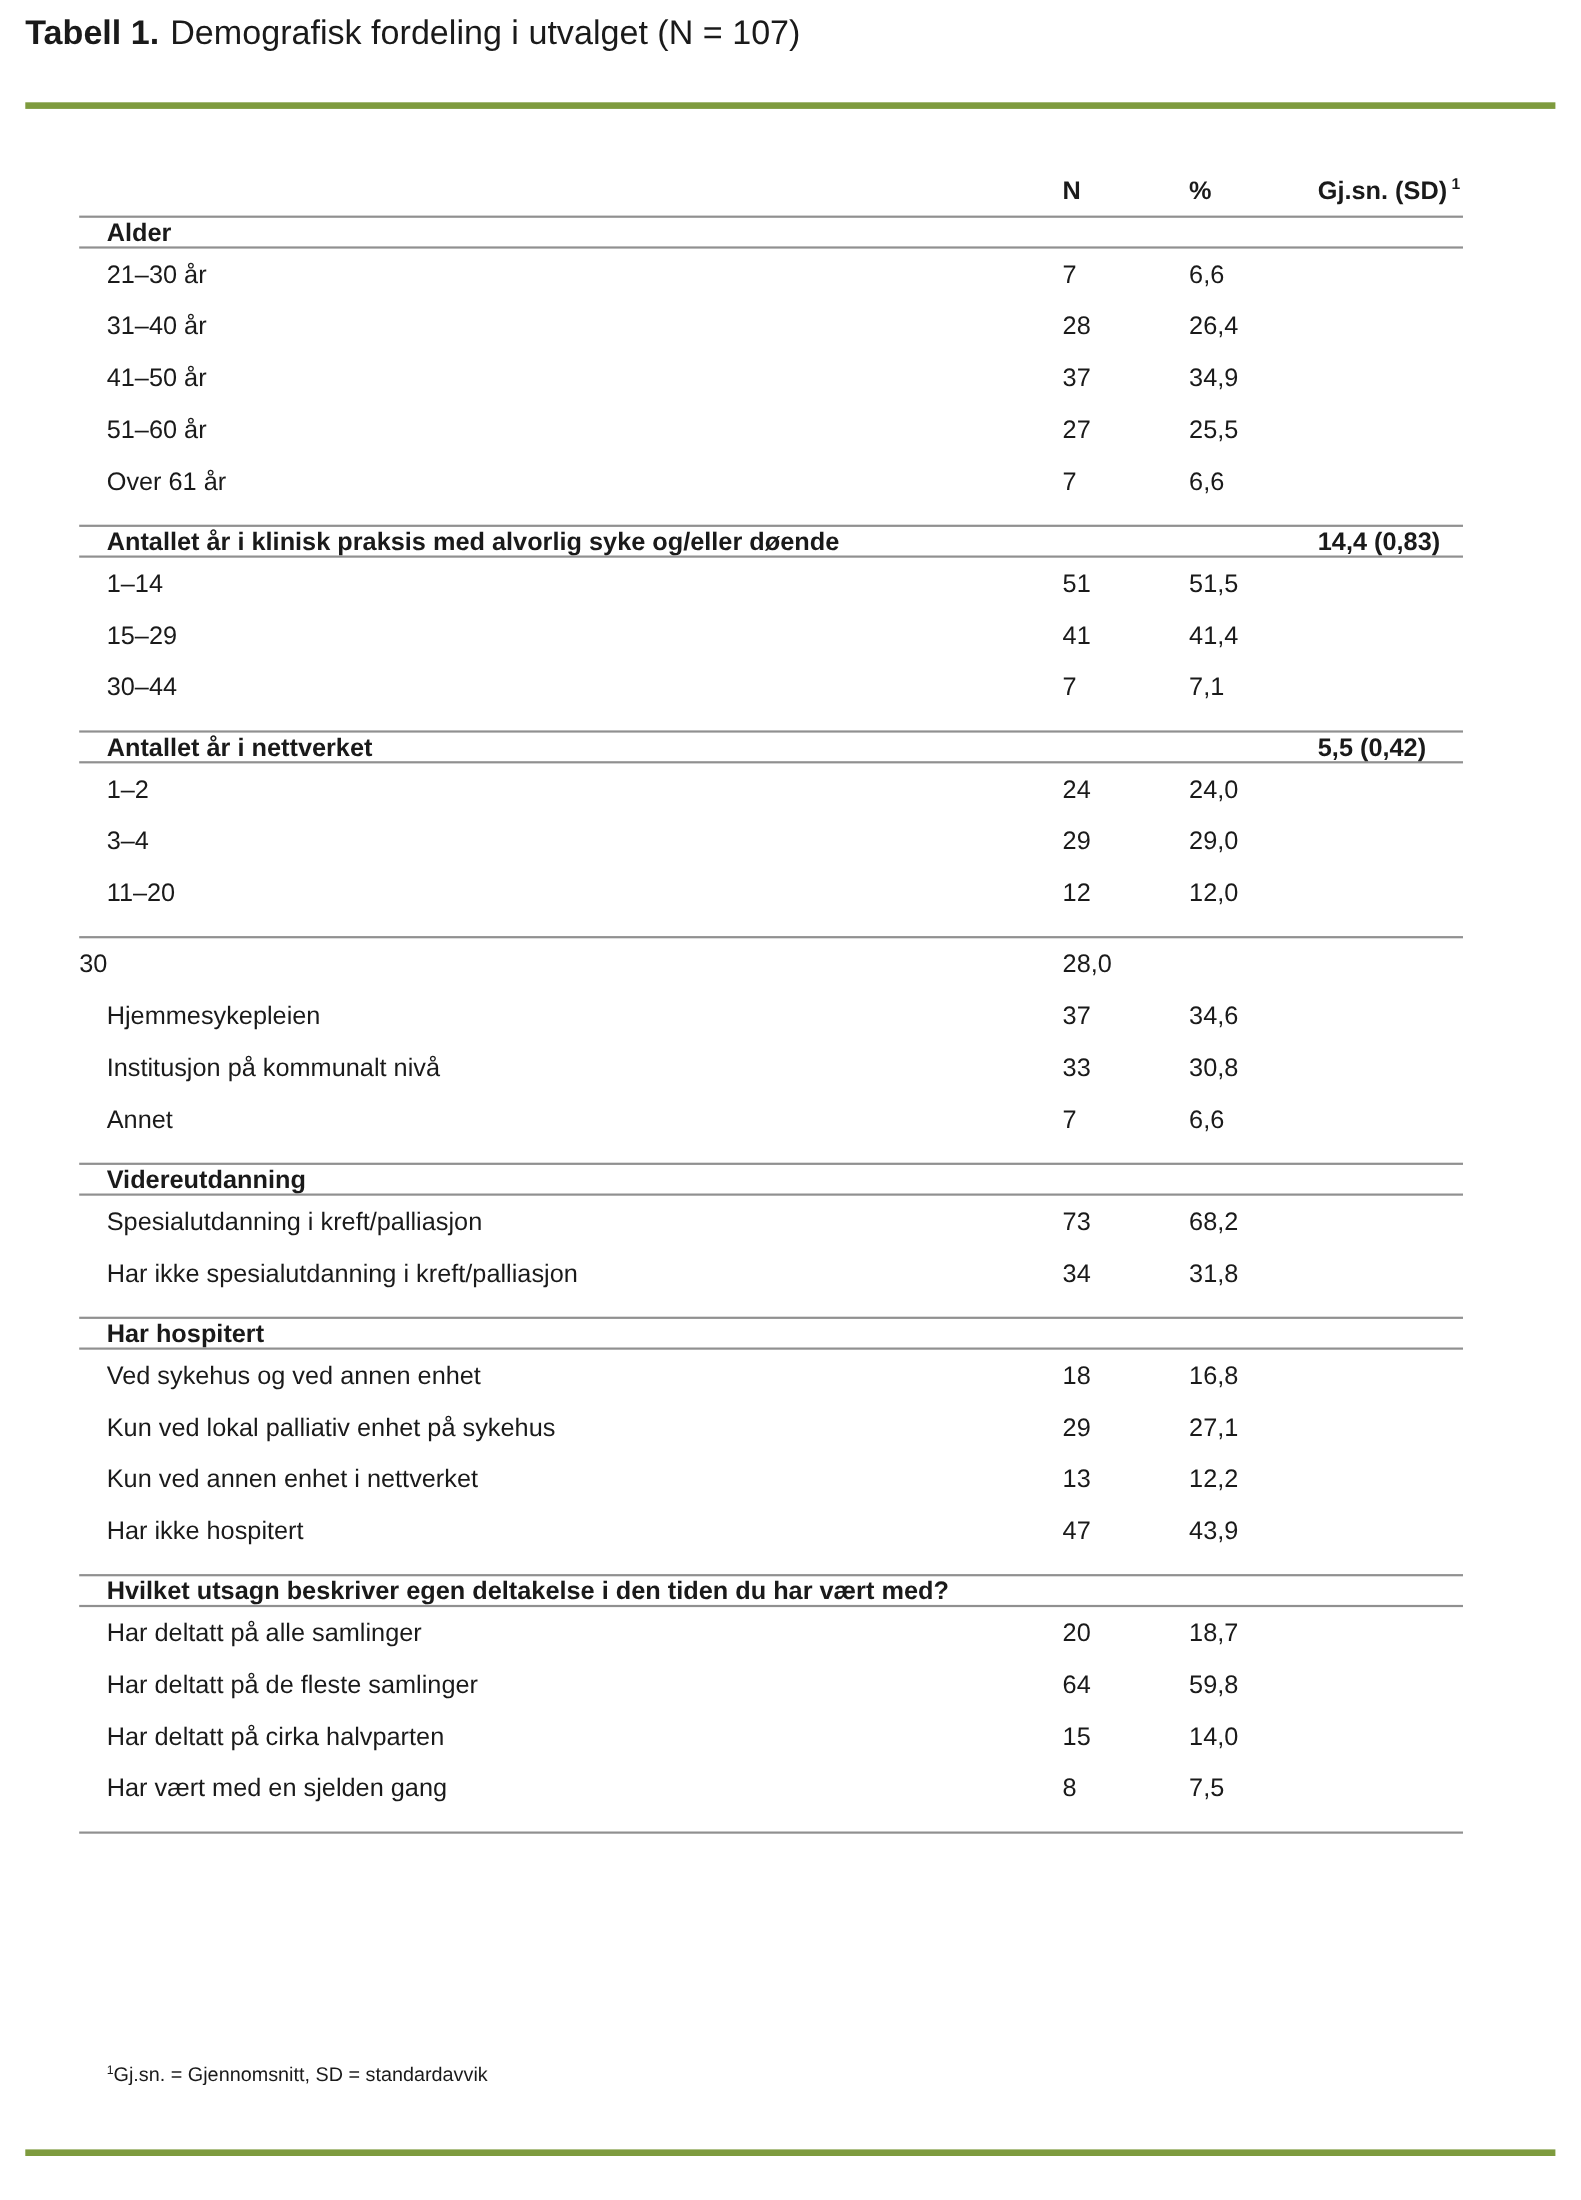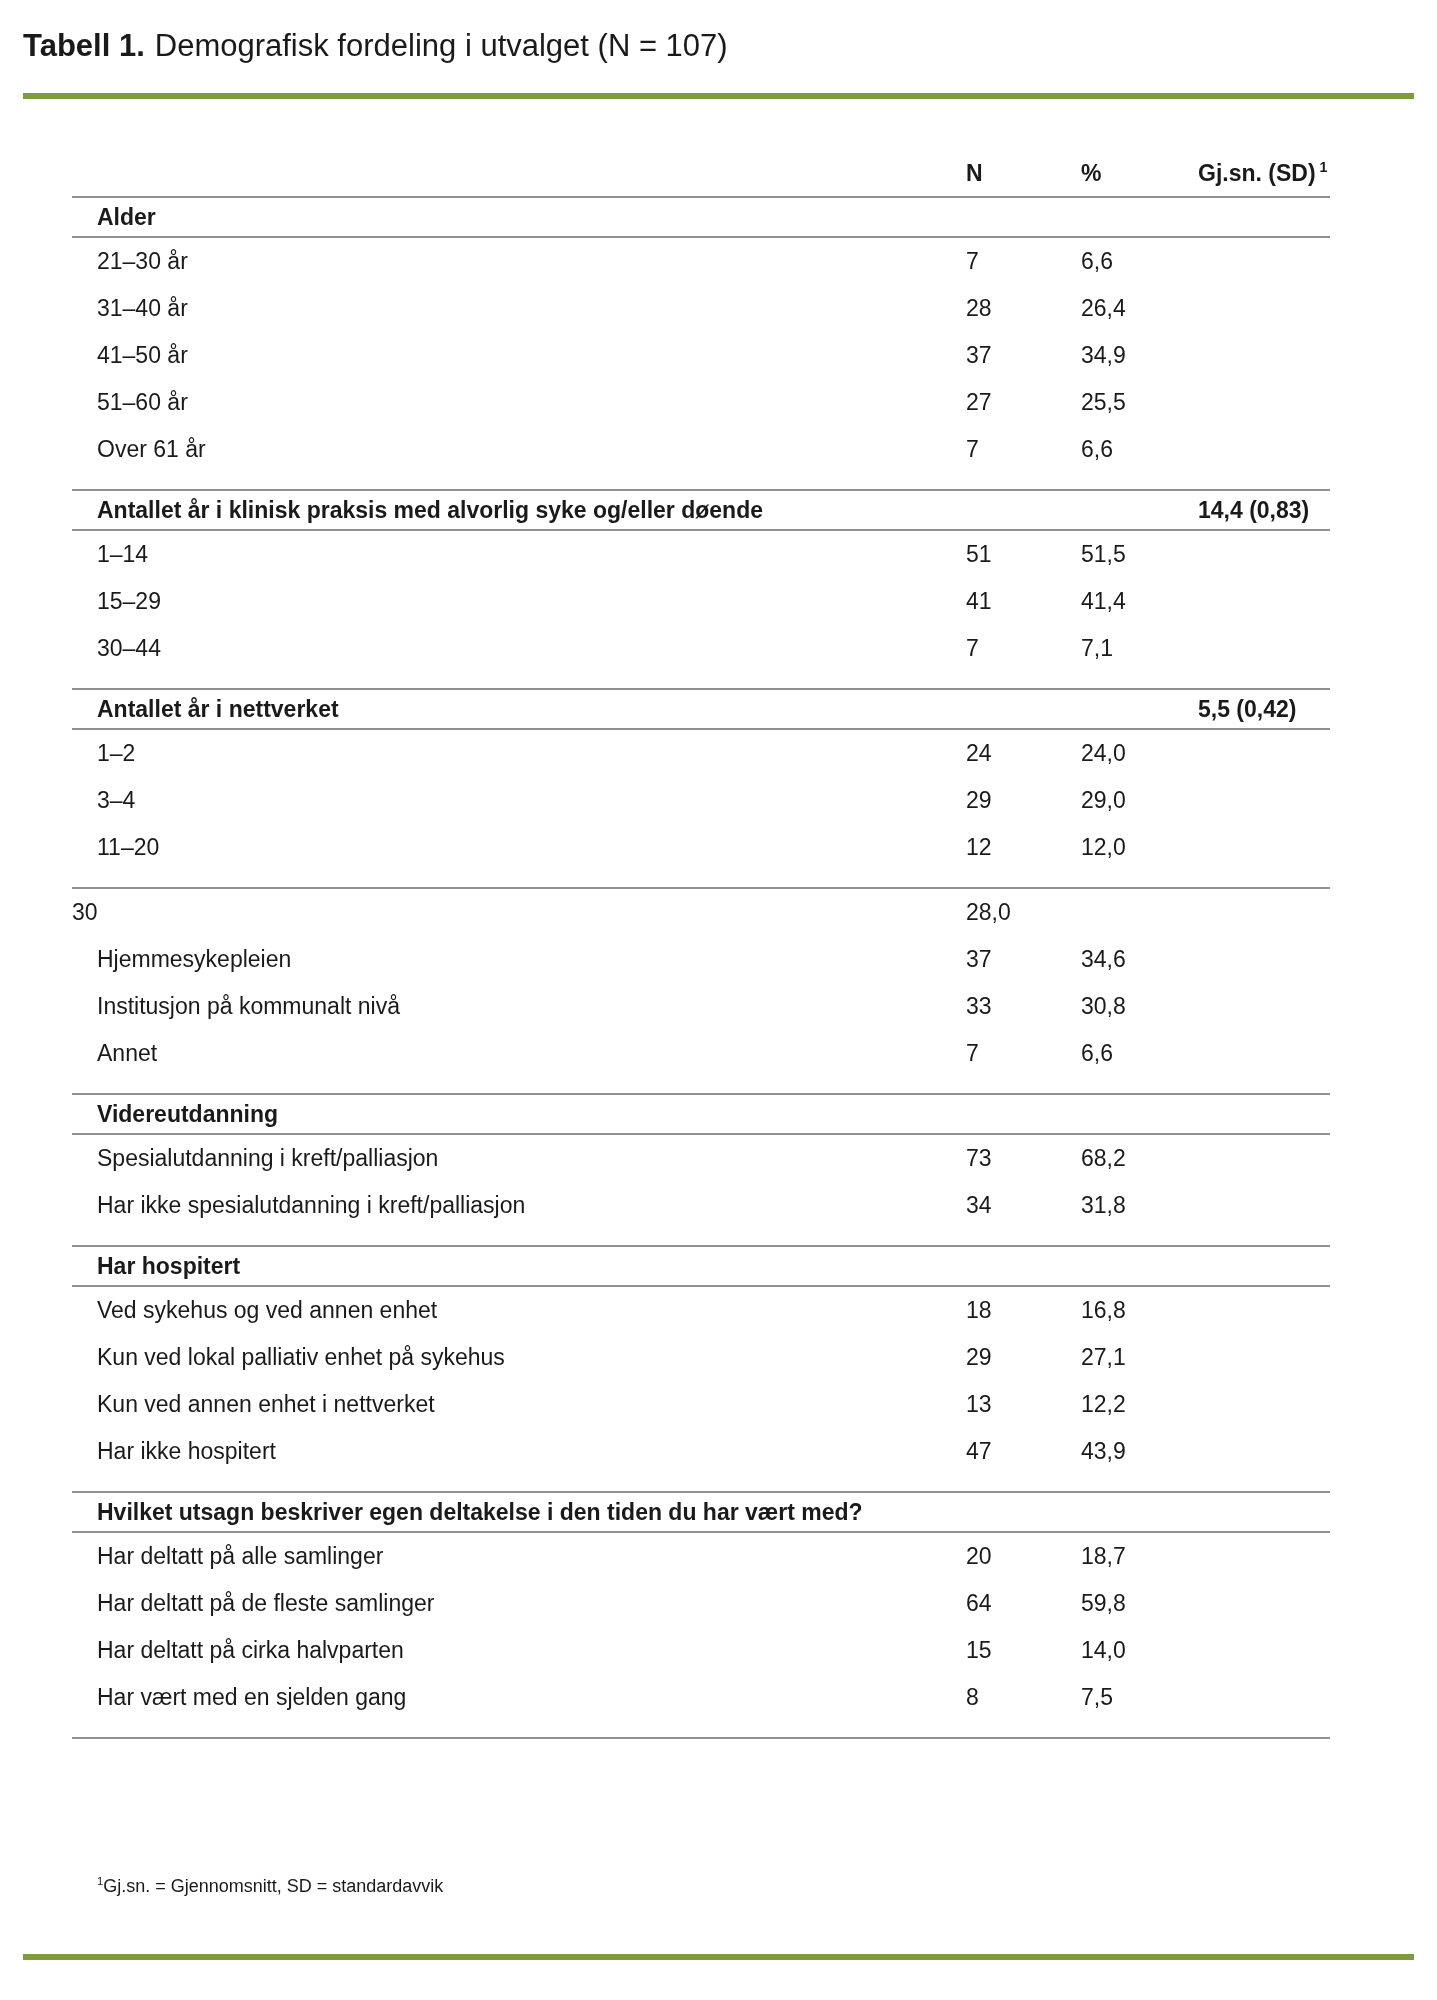--- a/index.html
+++ b/index.html
@@ -14,21 +14,21 @@
     width: 1437px;
     height: 2000px;
     background: #ffffff;
     font-family: "Liberation Sans", "DejaVu Sans", sans-serif;
     color: var(--text-color);
     overflow: hidden;
   }
   .title {
     position: absolute;
     left: 23px;
-    top: 28px;
+    top: 12px;
     font-size: 31px;
     line-height: 1.15;
     white-space: nowrap;
   }
   .title .prefix { font-weight: bold; }
   .title .text { margin-left: 10px; }
   .accent-rule {
     position: absolute;
     left: 23px;
     width: 1391px;
@@ -56,21 +56,21 @@
 
   .col-header-row {
     height: 48px;
     border-bottom: 2px solid var(--rule-gray);
   }
   .section {
     border-bottom: 2px solid var(--rule-gray);
     padding-bottom: 16px;
   }
   .section-header-row {
-    height: 40px;
+    height: 28px;
     border-bottom: 2px solid var(--rule-gray);
     font-weight: bold;
   }
   .data-row { height: 47px; }
 
   sup.fn-marker {
     font-size: 0.62em;
     vertical-align: super;
     line-height: 0;
   }

